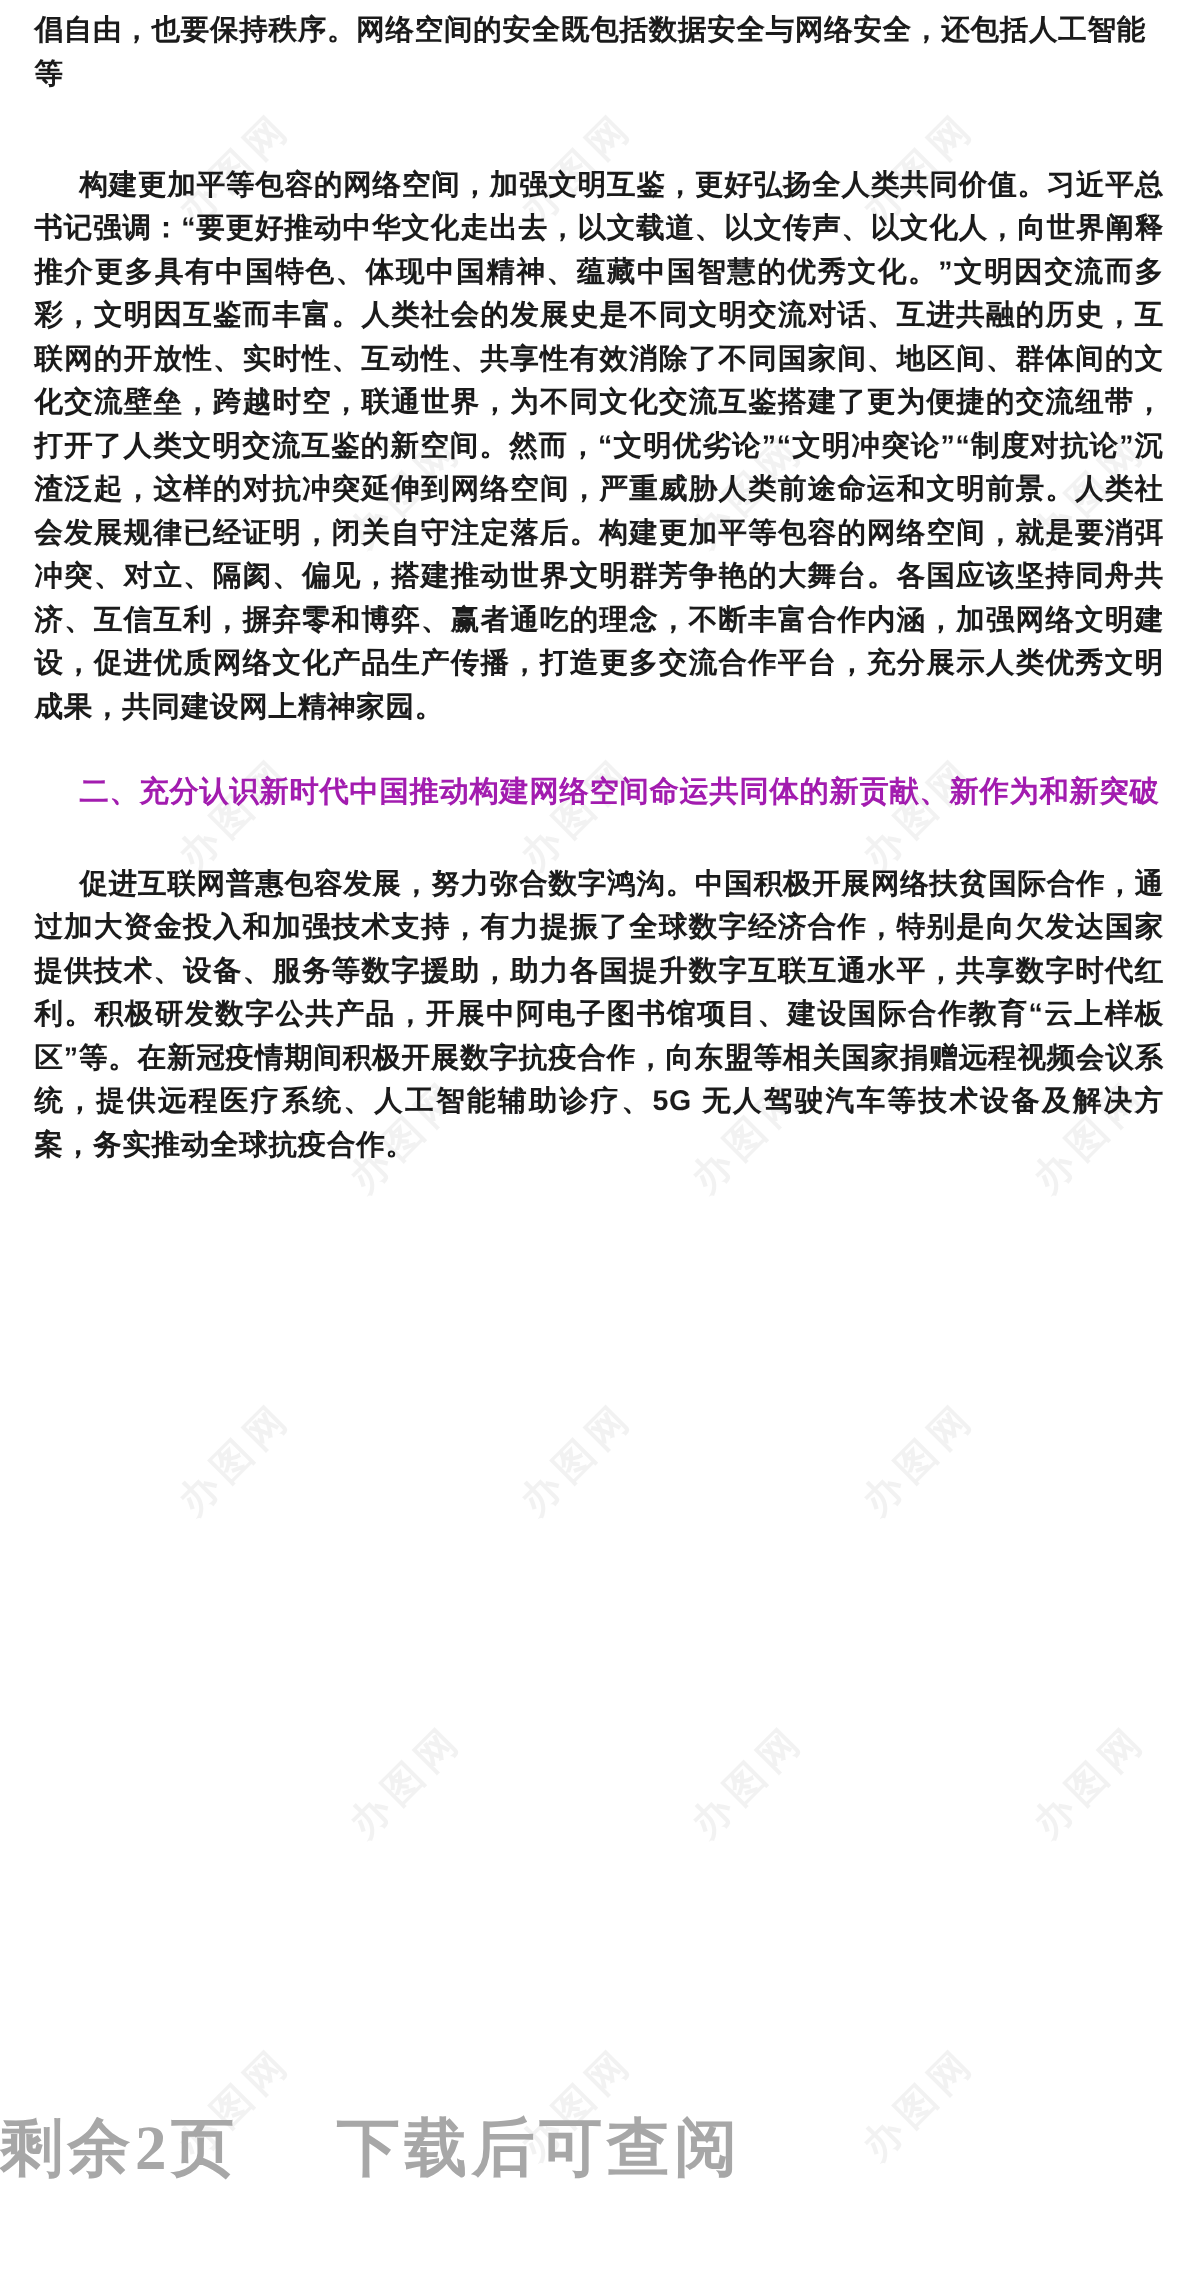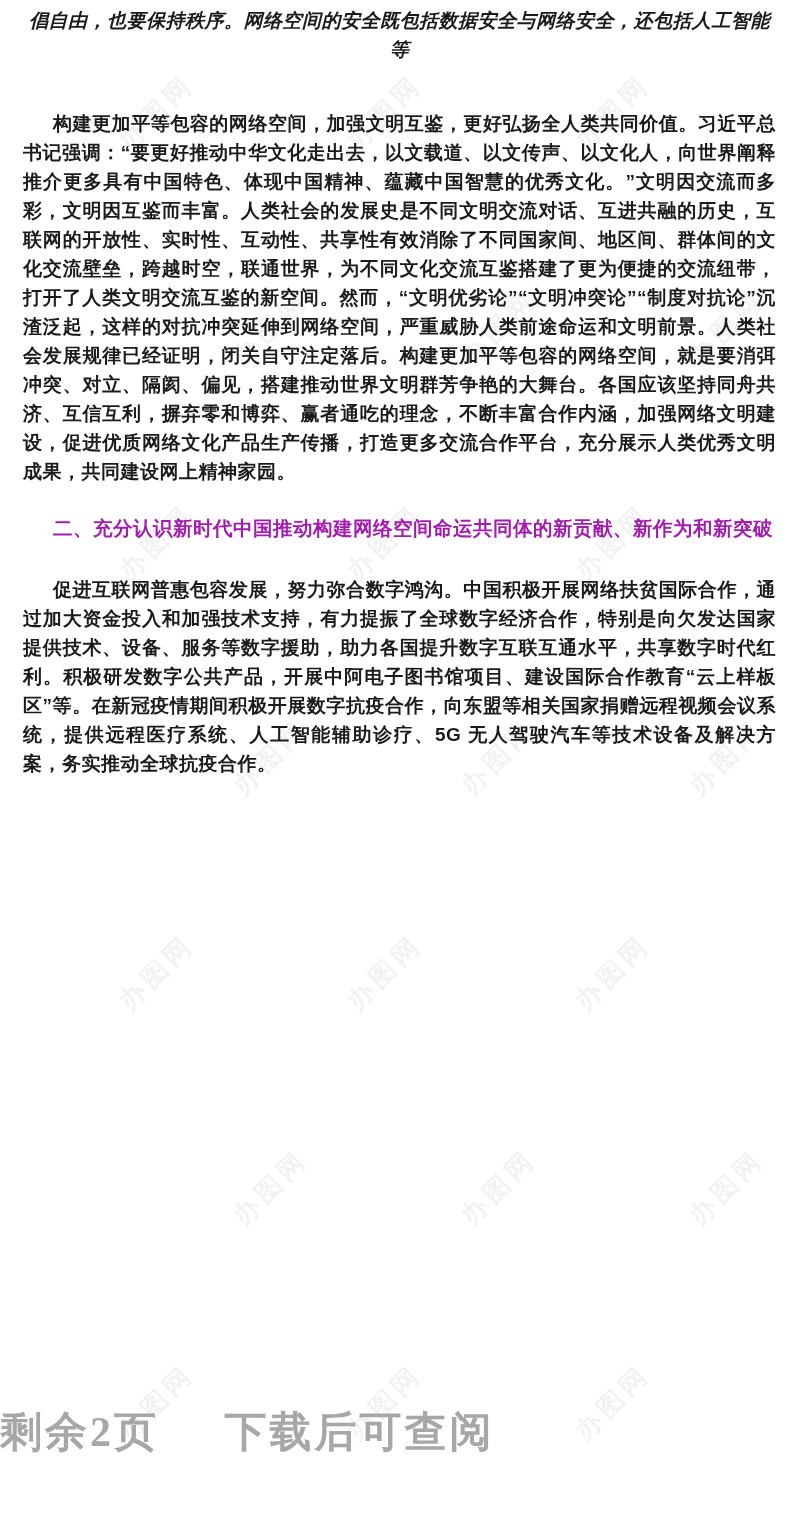--- a/index.html
+++ b/index.html
@@ -44,22 +44,21 @@
   .para {
     margin: 0 0 28px 0;
     font-size: 19px;
     line-height: 29px;
     font-weight: 600;
     text-align: justify;
     letter-spacing: 0.5px;
   }
   .para.fragment {
     margin-bottom: 45px;
-    text-align: center;
-    font-style: italic;
+    text-align: left;
   }
   .para.indent { text-indent: 30px; }
   .heading {
     margin: 0 0 32px 0;
     font-size: 19.5px;
     line-height: 29px;
     font-weight: 800;
     text-indent: 30px;
     letter-spacing: 0.5px;
     color: #a21caf;

